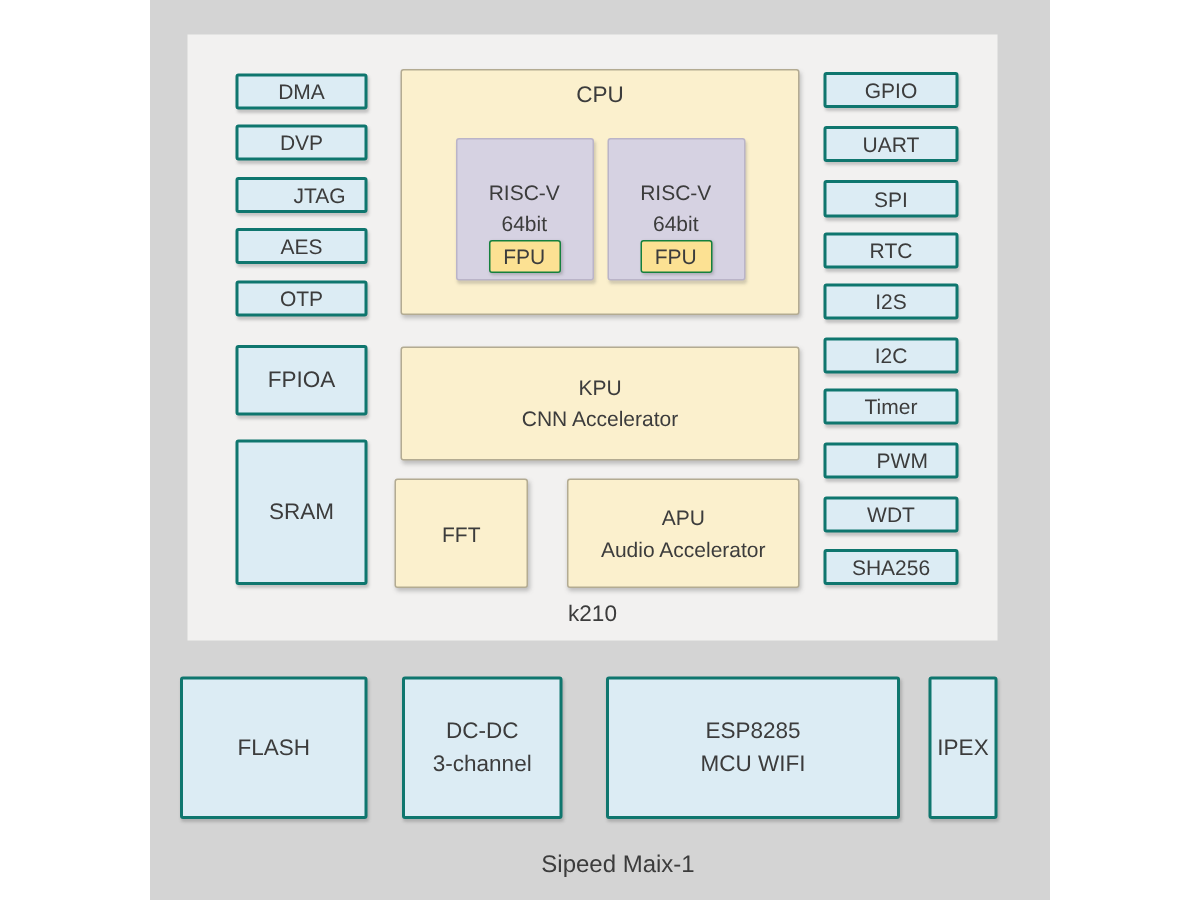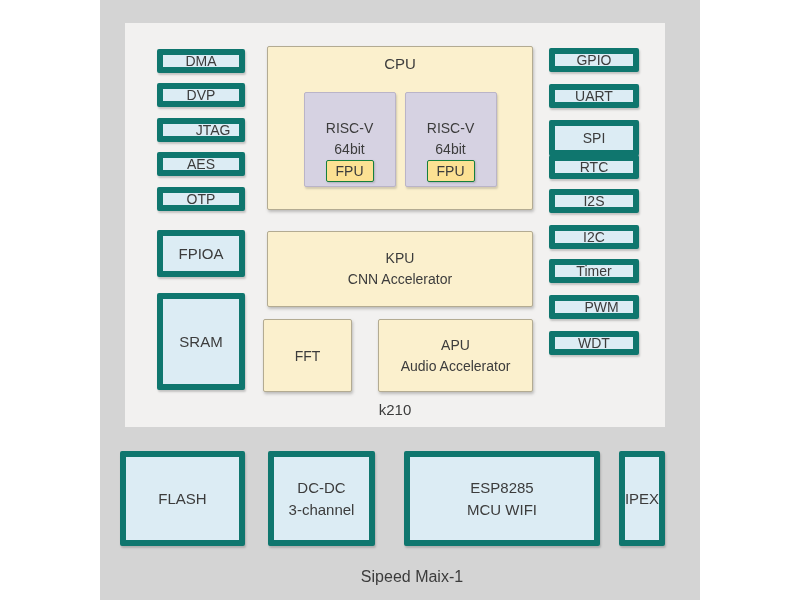--- a/index.html
+++ b/index.html
@@ -23,21 +23,21 @@
   .blk {
     position:absolute;
     display:flex; align-items:center; justify-content:center;
     text-align:center;
     border-radius:2px;
     font-size:14px;
     line-height:20px;
   }
   .io {
     background:#dcecf4;
-    border:6px solid #0f766e;
+    border:2px solid #0f766e;
     box-shadow:1px 2px 2px rgba(90,90,90,0.30);
   }
   .compute {
     background:#fbf0cd;
     border:1px solid #b3ab92;
     box-shadow:1px 2px 3px rgba(90,90,90,0.35);
   }
   .multiline { white-space:pre-line; }
   .tall { font-size:15px; }
 
@@ -121,27 +121,28 @@
       </div>
 
       <div class="blk compute multiline" style="left:142px; top:208px; width:266px; height:76px; line-height:21px;">KPU
 CNN Accelerator</div>
       <div class="blk compute" style="left:138px; top:296px; width:89px; height:73px;">FFT</div>
       <div class="blk compute multiline" style="left:253px; top:296px; width:155px; height:73px; line-height:21px;">APU
 Audio Accelerator</div>
 
       <div class="blk io" style="left:424px; top:25px; width:90px; height:24px;">GPIO</div>
       <div class="blk io" style="left:424px; top:61px; width:90px; height:24px;">UART</div>
-      <div class="blk io" style="left:424px; top:97px; width:90px; height:36px;">SPI</div>
+      <div class="blk io" style="left:424px; top:97px; width:90px; height:25px;">SPI</div>
       <div class="blk io" style="left:424px; top:132px; width:90px; height:24px;">RTC</div>
       <div class="blk io" style="left:424px; top:166px; width:90px; height:24px;">I2S</div>
       <div class="blk io" style="left:424px; top:202px; width:90px; height:24px;">I2C</div>
       <div class="blk io" style="left:424px; top:236px; width:90px; height:24px;">Timer</div>
       <div class="blk io" style="left:424px; top:272px; width:90px; height:24px;padding-left:15px;">PWM</div>
       <div class="blk io" style="left:424px; top:308px; width:90px; height:24px;">WDT</div>
+      <div class="blk io" style="left:424px; top:343px; width:90px; height:24px;">SHA256</div>
 
       <div class="chip-label">k210</div>
     </div>
 
     <div class="blk io module" style="left:20px; top:451px; width:125px; height:95px;">FLASH</div>
     <div class="blk io module multiline" style="left:168px; top:451px; width:107px; height:95px;">DC-DC
 3-channel</div>
     <div class="blk io module multiline" style="left:304px; top:451px; width:196px; height:95px;">ESP8285
 MCU WIFI</div>
     <div class="blk io module" style="left:519px; top:451px; width:46px; height:95px;">IPEX</div>

